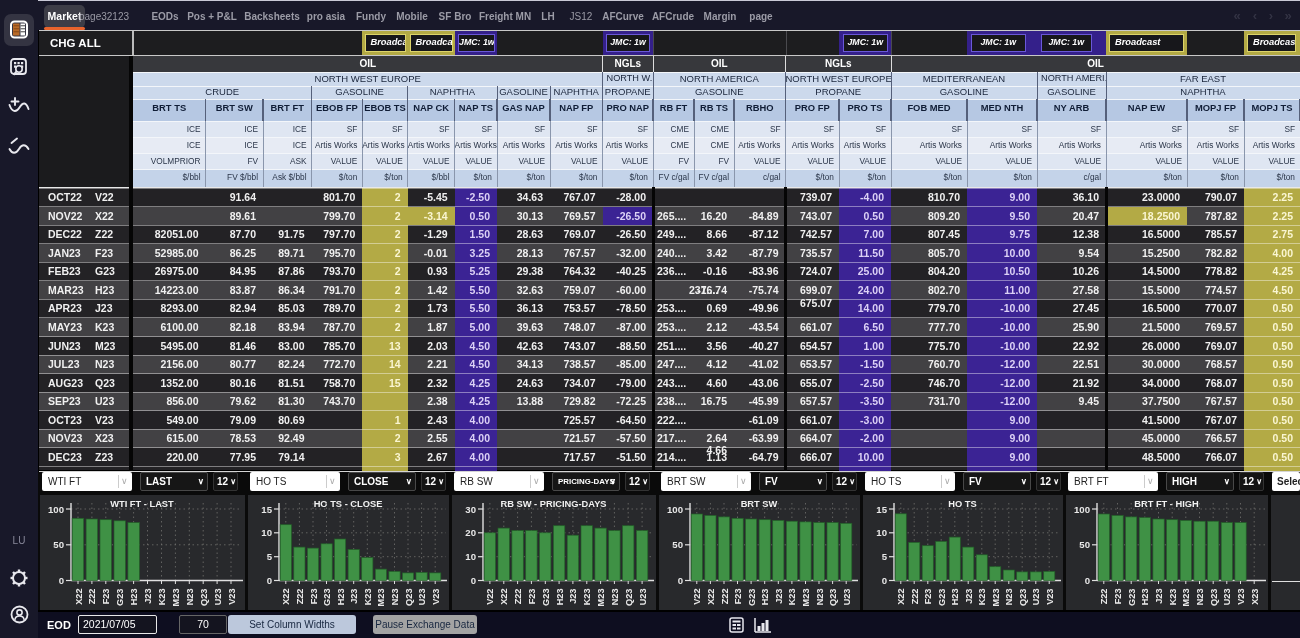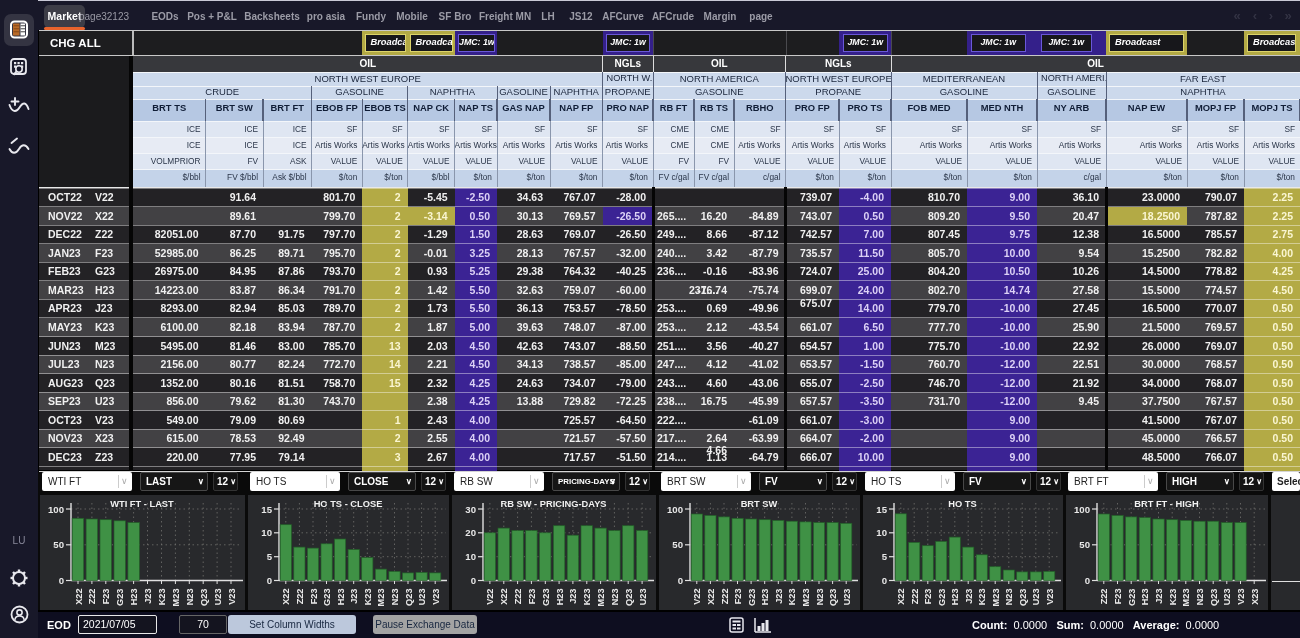--- a/index.html
+++ b/index.html
@@ -14,21 +14,21 @@
 <div class="a" style="left:44px;top:10px;width:120px;height:14px;color:#9b9ba6;font-size:10px;font-weight:normal;text-align:center;line-height:14px;">page32123</div>
 <div class="a" style="left:105px;top:10px;width:120px;height:14px;color:#9b9ba6;font-size:10px;font-weight:bold;text-align:center;line-height:14px;">EODs</div>
 <div class="a" style="left:152px;top:10px;width:120px;height:14px;color:#9b9ba6;font-size:10px;font-weight:bold;text-align:center;line-height:14px;">Pos + P&amp;L</div>
 <div class="a" style="left:212px;top:10px;width:120px;height:14px;color:#9b9ba6;font-size:10px;font-weight:bold;text-align:center;line-height:14px;">Backsheets</div>
 <div class="a" style="left:266px;top:10px;width:120px;height:14px;color:#9b9ba6;font-size:10px;font-weight:bold;text-align:center;line-height:14px;">pro asia</div>
 <div class="a" style="left:311px;top:10px;width:120px;height:14px;color:#9b9ba6;font-size:10px;font-weight:bold;text-align:center;line-height:14px;">Fundy</div>
 <div class="a" style="left:352px;top:10px;width:120px;height:14px;color:#9b9ba6;font-size:10px;font-weight:bold;text-align:center;line-height:14px;">Mobile</div>
 <div class="a" style="left:395px;top:10px;width:120px;height:14px;color:#9b9ba6;font-size:10px;font-weight:bold;text-align:center;line-height:14px;">SF Bro</div>
 <div class="a" style="left:445px;top:10px;width:120px;height:14px;color:#9b9ba6;font-size:10px;font-weight:bold;text-align:center;line-height:14px;">Freight MN</div>
 <div class="a" style="left:488px;top:10px;width:120px;height:14px;color:#9b9ba6;font-size:10px;font-weight:bold;text-align:center;line-height:14px;">LH</div>
-<div class="a" style="left:521px;top:10px;width:120px;height:14px;color:#9b9ba6;font-size:10px;font-weight:bold;text-align:center;line-height:14px;">JS12</div>
+<div class="a" style="left:521px;top:10px;width:120px;height:14px;color:#9b9ba6;font-size:10px;font-weight:normal;text-align:center;line-height:14px;">JS12</div>
 <div class="a" style="left:563px;top:10px;width:120px;height:14px;color:#9b9ba6;font-size:10px;font-weight:bold;text-align:center;line-height:14px;">AFCurve</div>
 <div class="a" style="left:613px;top:10px;width:120px;height:14px;color:#9b9ba6;font-size:10px;font-weight:bold;text-align:center;line-height:14px;">AFCrude</div>
 <div class="a" style="left:660px;top:10px;width:120px;height:14px;color:#9b9ba6;font-size:10px;font-weight:bold;text-align:center;line-height:14px;">Margin</div>
 <div class="a" style="left:701px;top:10px;width:120px;height:14px;color:#9b9ba6;font-size:10px;font-weight:bold;text-align:center;line-height:14px;">page</div>
 <div class="a" style="left:1227px;top:8px;width:20px;height:16px;color:#333344;font-size:13px;font-weight:bold;text-align:center;line-height:16px;">«</div>
 <div class="a" style="left:1245px;top:8px;width:20px;height:16px;color:#333344;font-size:13px;font-weight:bold;text-align:center;line-height:16px;">‹</div>
 <div class="a" style="left:1261px;top:8px;width:20px;height:16px;color:#333344;font-size:13px;font-weight:bold;text-align:center;line-height:16px;">›</div>
 <div class="a" style="left:1278px;top:8px;width:20px;height:16px;color:#333344;font-size:13px;font-weight:bold;text-align:center;line-height:16px;">»</div>
 <div class="a" style="left:0;top:0;width:38px;height:638px;background:#181829;"></div>
 <div class="a" style="left:4px;top:14px;width:30px;height:32px;background:#343442;border-radius:7px;"></div>
@@ -545,21 +545,21 @@
 <div class="a num" style="left:454.6px;top:280.85px;width:42.39999999999998px;height:18.57px;color:#dcd1f6;line-height:18.57px;">5.50</div>
 <div class="a num" style="left:497px;top:280.85px;width:53px;height:18.57px;color:#f0f0f0;line-height:18.57px;">32.63</div>
 <div class="a num" style="left:550px;top:280.85px;width:52.5px;height:18.57px;color:#f0f0f0;line-height:18.57px;">759.07</div>
 <div class="a num" style="left:602.5px;top:280.85px;width:50.5px;height:18.57px;color:#f0f0f0;line-height:18.57px;">-60.00</div>
 <div class="a" style="left:657px;top:280.85px;width:37px;height:18.57px;color:#f0f0f0;font-size:10.5px;font-weight:bold;line-height:18.57px;white-space:nowrap;overflow:hidden;margin-left:32px;">237....</div>
 <div class="a num" style="left:694px;top:280.85px;width:40px;height:18.57px;color:#f0f0f0;line-height:18.57px;">-16.74</div>
 <div class="a num" style="left:734px;top:280.85px;width:51.5px;height:18.57px;color:#f0f0f0;line-height:18.57px;">-75.74</div>
 <div class="a num" style="left:785.5px;top:280.85px;width:53.5px;height:18.57px;color:#f0f0f0;line-height:18.57px;">699.07</div>
 <div class="a num" style="left:839px;top:280.85px;width:52px;height:18.57px;color:#dcd1f6;line-height:18.57px;">24.00</div>
 <div class="a num" style="left:891px;top:280.85px;width:76px;height:18.57px;color:#f0f0f0;line-height:18.57px;">802.70</div>
-<div class="a num" style="left:967px;top:280.85px;width:70px;height:18.57px;color:#dcd1f6;line-height:18.57px;">14.74</div>
+<div class="a num" style="left:967px;top:280.85px;width:70px;height:18.57px;color:#dcd1f6;line-height:18.57px;">11.00</div>
 <div class="a num" style="left:1037px;top:280.85px;width:69px;height:18.57px;color:#f0f0f0;line-height:18.57px;">27.58</div>
 <div class="a num" style="left:1106px;top:280.85px;width:81px;height:18.57px;color:#f0f0f0;line-height:18.57px;">15.5000</div>
 <div class="a num" style="left:1187px;top:280.85px;width:57px;height:18.57px;color:#f0f0f0;line-height:18.57px;">774.57</div>
 <div class="a num" style="left:1244px;top:280.85px;width:56px;height:18.57px;color:#faf6d2;line-height:18.57px;">4.50</div>
 <div class="a" style="left:48px;top:299.42px;width:50px;height:18.57px;color:#f0f0f0;font-size:10.5px;font-weight:bold;line-height:18.57px;">APR23</div>
 <div class="a" style="left:95px;top:299.42px;width:40px;height:18.57px;color:#f0f0f0;font-size:10.5px;font-weight:bold;line-height:18.57px;">J23</div>
 <div class="a num" style="left:133px;top:299.42px;width:72.5px;height:18.57px;color:#f0f0f0;line-height:18.57px;">8293.00</div>
 <div class="a num" style="left:205.5px;top:299.42px;width:57.5px;height:18.57px;color:#f0f0f0;line-height:18.57px;">82.94</div>
 <div class="a num" style="left:263px;top:299.42px;width:48.5px;height:18.57px;color:#f0f0f0;line-height:18.57px;">85.03</div>
 <div class="a num" style="left:311.5px;top:299.42px;width:50.80000000000001px;height:18.57px;color:#f0f0f0;line-height:18.57px;">789.70</div>
@@ -1174,13 +1174,12 @@
 <rect x="3.5" y="10.5" width="3.5" height="2" fill="#e8e8ee"></rect>
       <rect x="8" y="10.5" width="3.5" height="2" fill="#e8e8ee"></rect>
 </svg>
 <svg class="a" style="left:754px;top:617px;" width="18" height="16" viewBox="0 0 18 16">
 <line x1="1" y1="1" x2="1" y2="15" stroke="#e8e8ee" stroke-width="1.5"></line>
 <line x1="1" y1="15" x2="17" y2="15" stroke="#e8e8ee" stroke-width="1.5"></line>
 <rect x="3.5" y="9" width="3" height="5" fill="#e8e8ee"></rect>
 <rect x="7.5" y="6" width="3" height="8" fill="#e8e8ee"></rect>
 <rect x="11.5" y="3" width="3" height="11" fill="#e8e8ee"></rect>
 </svg>
-<div class="a" style="left:972px;top:617px;width:320px;height:17px;color:#fff;font-size:11px;line-height:17px;"><b>Count:</b>&nbsp;&nbsp;0.0000&nbsp;&nbsp;&nbsp;<b>Sum:</b>&nbsp;&nbsp;0.0000&nbsp;&nbsp;&nbsp;<b>Average:</b>&nbsp;&nbsp;0.0000</div>
 </div>
 </body></html>

